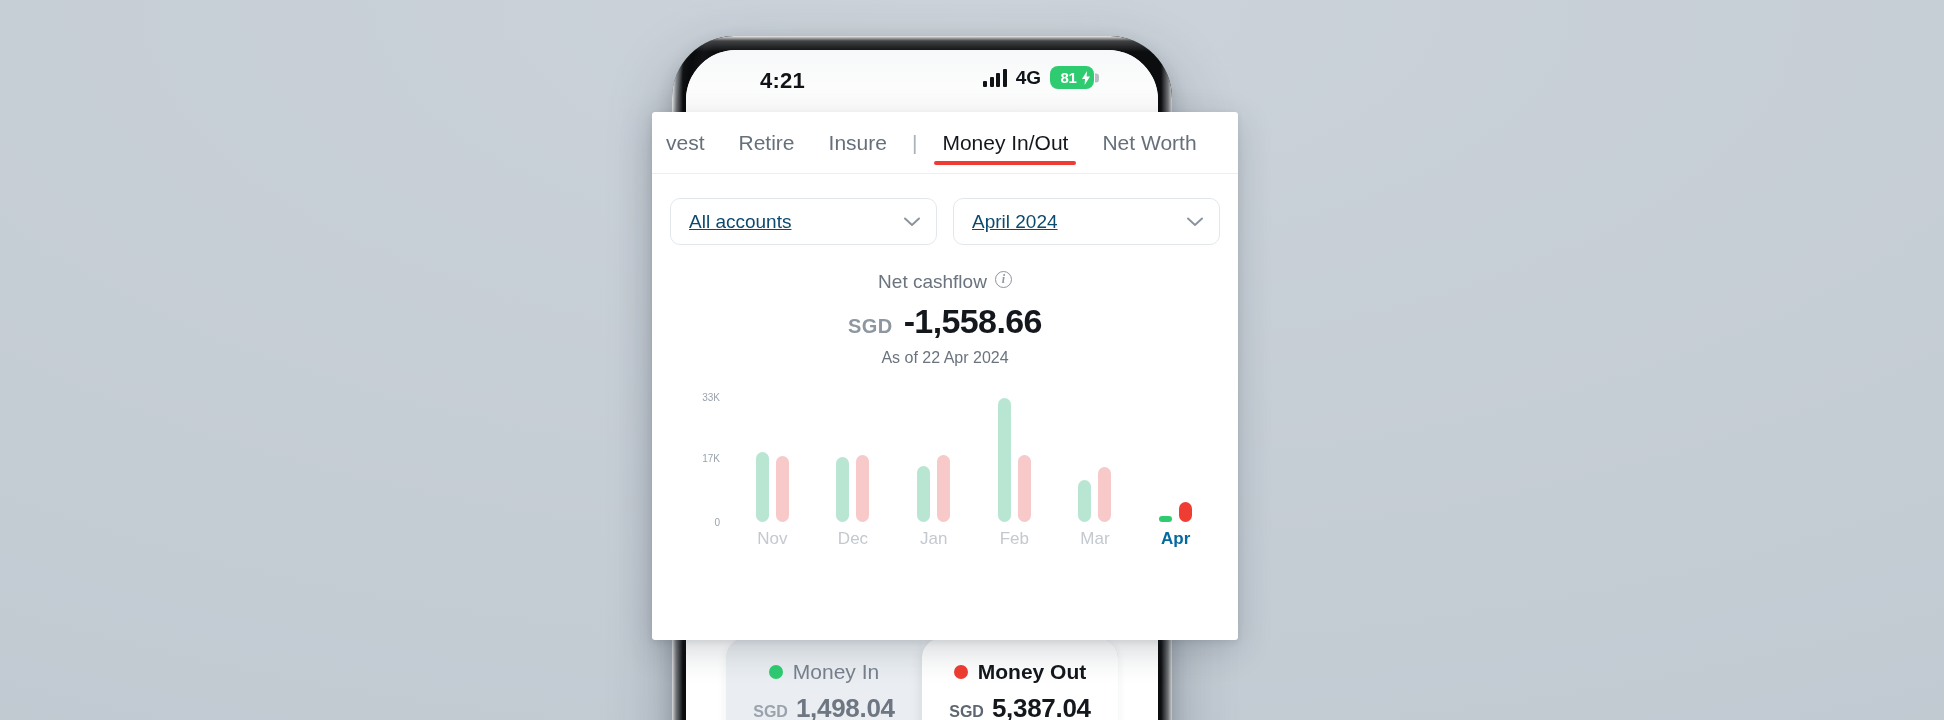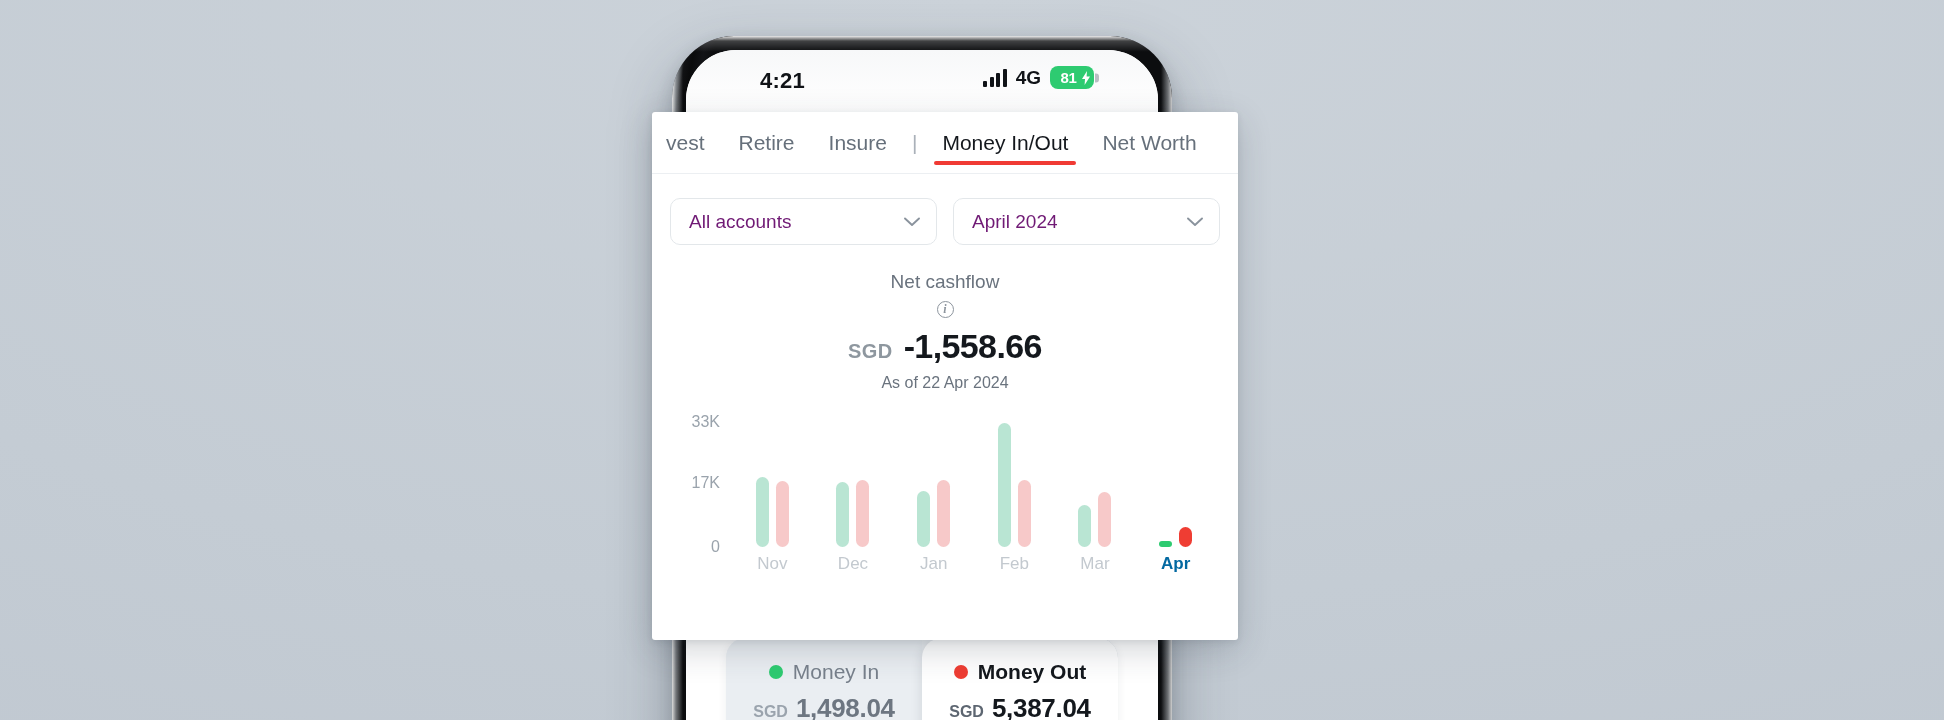--- a/index.html
+++ b/index.html
@@ -157,26 +157,26 @@
     display:flex; gap:16px;
     padding:24px 18px 0 18px;
   }
   .select{
     flex:1; height:47px;
     border:1px solid #e3e7ea; border-radius:10px;
     display:flex; align-items:center; justify-content:space-between;
     padding:0 16px 0 18px;
     background:#fff;
   }
-  .select-label{ font-size:19px; color:#701a75; }
+  .select-label{ font-size:19px; color:#0c4a6e;text-decoration:underline; }
   .chev{ width:16px; height:10px; color:#8a939d; }
 
   
   .net{ text-align:center; padding-top:26px; }
-  .net-row{ display:flex; align-items:center; justify-content:center; gap:8px;flex-direction:column; }
+  .net-row{ display:flex; align-items:flex-start; justify-content:center; gap:8px; }
   .net-title{ font-size:19px; color:#6a737e; }
   .info-icon{
     width:17px; height:17px; border-radius:50%;
     border:1.6px solid #8d959e; color:#8d959e;
     font-size:12px; font-weight:700; font-style:italic;
     display:flex; align-items:center; justify-content:center;
     font-family:"Liberation Serif", serif;
   }
   .net-amount{
     display:flex; align-items:baseline; justify-content:center;
@@ -190,21 +190,21 @@
   .chart{
     position:relative;
     margin:30px 16px 0 16px;
     height:160px;
   }
   .y-axis{
     position:absolute; left:0; top:0; width:52px; height:125px;
   }
   .y-tick{
     position:absolute; right:0; transform:translateY(-50%);
-    font-size:16px; color:#9aa3ac;text-align:right;
+    font-size:10px; color:#9aa3ac;text-align:right;
   }
   .plot{
     position:absolute; left:64px; right:6px; top:0; height:125px;
     display:flex; align-items:flex-end; justify-content:space-around;
   }
   .group{
     display:flex; align-items:flex-end; gap:7px; height:100%;
     position:relative;
   }
   .bar{ width:13px; border-radius:7px; }

